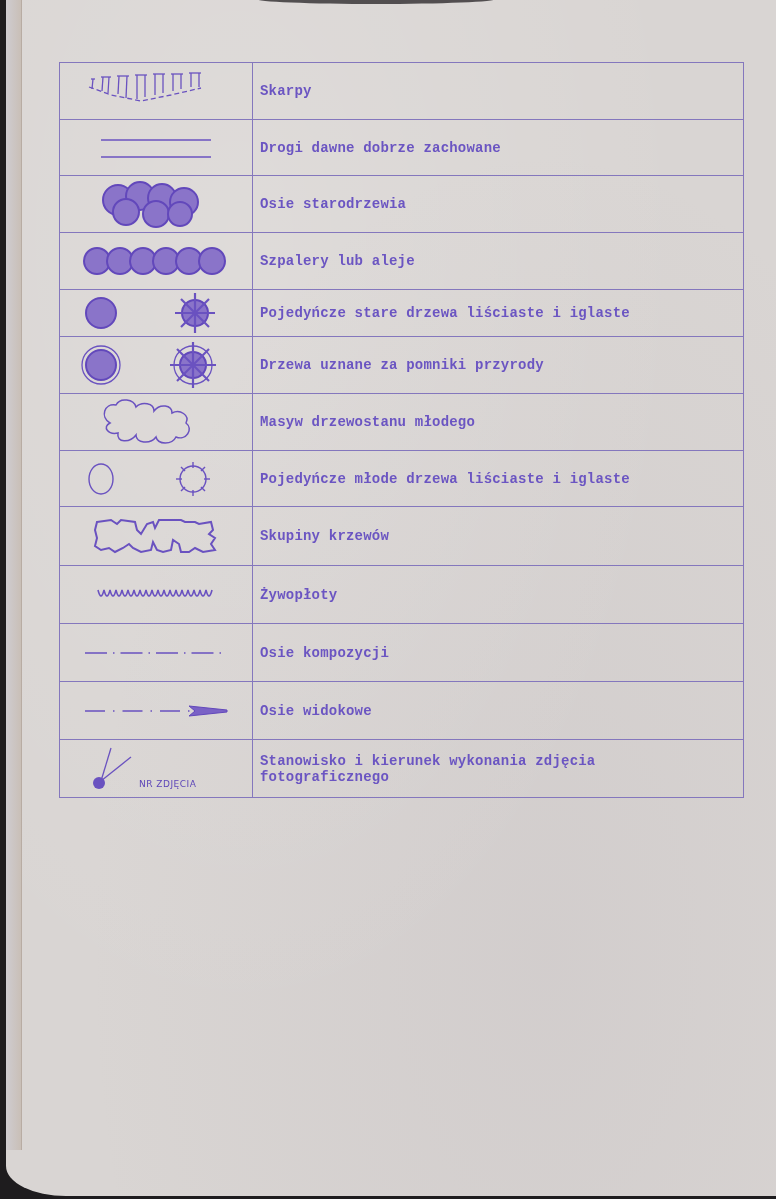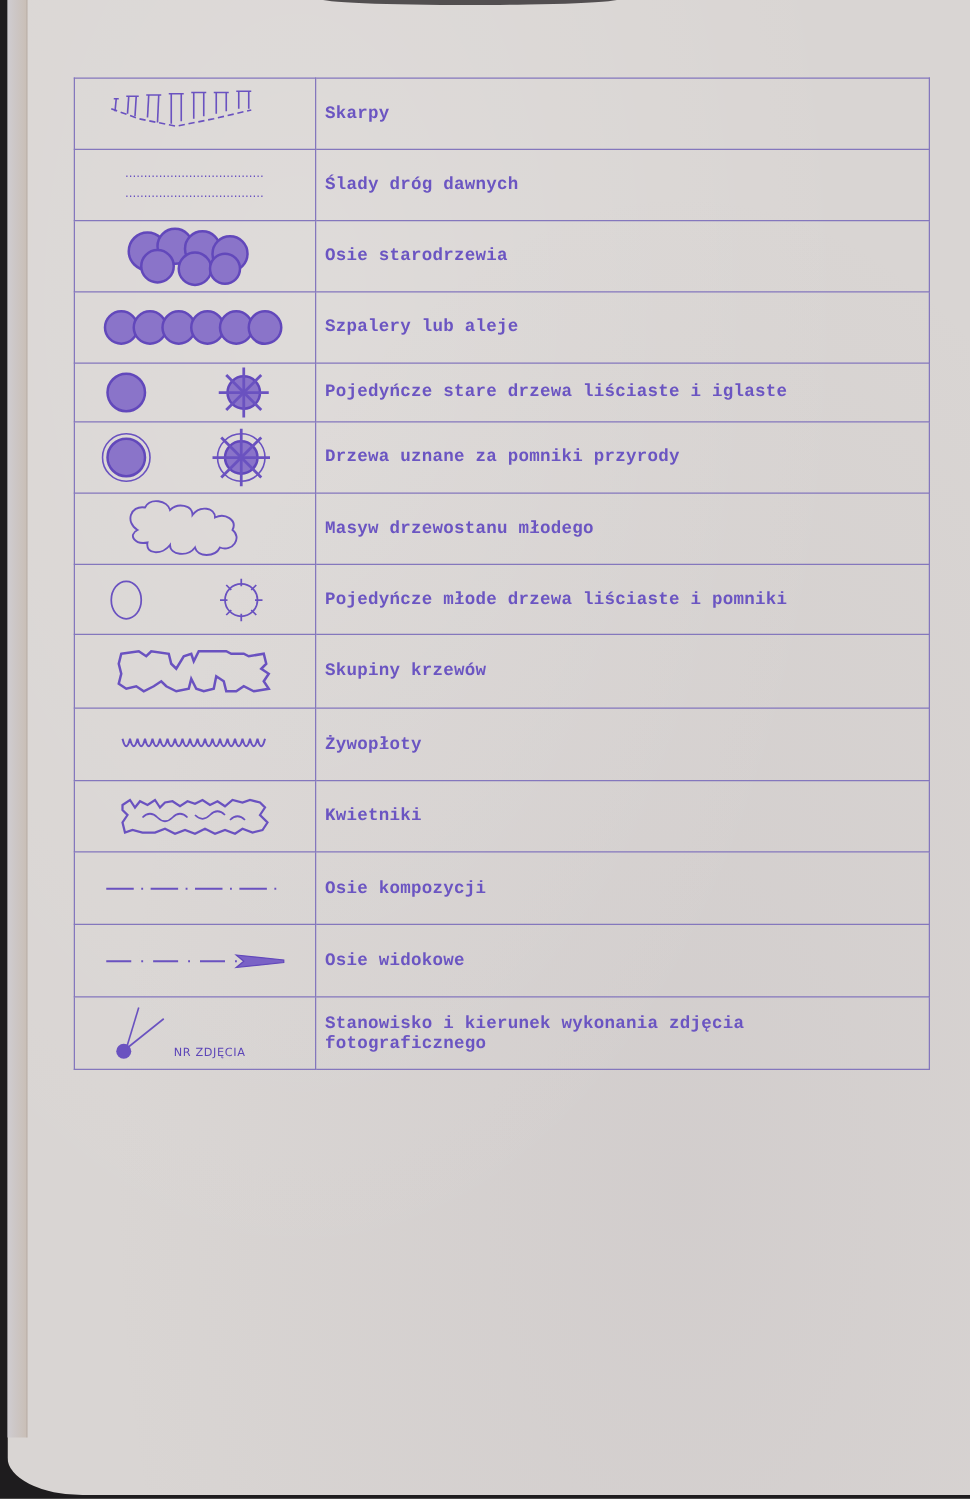--- a/index.html
+++ b/index.html
@@ -85,30 +85,30 @@
             <line x1="108" y1="2" x2="120" y2="2"></line>
                 <line x1="110" y1="2" x2="110" y2="16"></line>
                 <line x1="118" y1="2" x2="118" y2="16"></line>
             <polyline points="8,16 30,24 60,30 90,24 120,17" stroke-dasharray="5,3"></polyline>
           </g>
         </svg>
       </td>
       <td class="desc">Skarpy</td>
     </tr>
 
-
-    <tr style="height:57px">
+    <tr style="height:56px">
       <td class="sym">
         <svg width="120" height="30" viewBox="0 0 120 30">
-          <line class="ink" x1="5" y1="8" x2="115" y2="8" stroke-width="1.2" stroke-dasharray="1,2"></line>
-          <line class="ink" x1="5" y1="24" x2="115" y2="24" stroke-width="1.2" stroke-dasharray="1,2"></line>
-        </svg>
-      </td>
-      <td class="desc">Ślady dróg dawnych</td>
-    </tr>
+          <line class="ink" x1="5" y1="7" x2="115" y2="7" stroke-width="1.6"></line>
+          <line class="ink" x1="5" y1="24" x2="115" y2="24" stroke-width="1.6"></line>
+        </svg>
+      </td>
+      <td class="desc">Drogi dawne dobrze zachowane</td>
+    </tr>
+
 
 
     <tr style="height:57px">
       <td class="sym">
         <svg width="120" height="52" viewBox="0 0 120 52">
           <g class="inkfill" stroke-width="2">
             <circle cx="22" cy="22" r="15"></circle>
                 <circle cx="44" cy="18" r="14"></circle>
                 <circle cx="66" cy="20" r="14"></circle>
             <circle cx="88" cy="24" r="14"></circle>
@@ -190,21 +190,21 @@
                 <line x1="112" y1="34" x2="112" y2="40"></line>
             <line x1="95" y1="23" x2="101" y2="23"></line>
                 <line x1="123" y1="23" x2="129" y2="23"></line>
             <line x1="100" y1="11" x2="104" y2="15"></line>
                 <line x1="124" y1="11" x2="120" y2="15"></line>
             <line x1="100" y1="35" x2="104" y2="31"></line>
                 <line x1="124" y1="35" x2="120" y2="31"></line>
           </g>
         </svg>
       </td>
-      <td class="desc">Pojedyńcze młode drzewa liściaste i pomniki</td>
+      <td class="desc">Pojedyńcze młode drzewa liściaste i iglaste</td>
     </tr>
 
     <tr style="height:59px">
       <td class="sym">
         <svg width="130" height="40" viewBox="0 0 130 40">
           <path class="ink" stroke-width="2" d="M6,6 L20,4 L26,8 L30,4 L44,6 L46,14 L50,18 L56,8 L62,6 L64,12 L68,4 L90,4 L94,6 L104,6 L108,8 L120,6 L122,14 L118,18 L124,22 L120,28 L124,34 L112,36 L104,32 L98,36 L90,36 L88,28 L82,24 L80,34 L72,36 L66,34 L62,26 L60,34 L50,36 L42,32 L38,28 L32,32 L24,36 L18,32 L10,34 L4,30 L6,22 L4,14 Z"></path>
         </svg>
       </td>
       <td class="desc">Skupiny krzewów</td>
     </tr>
@@ -212,29 +212,20 @@
     <tr style="height:58px">
       <td class="sym">
         <svg width="120" height="22" viewBox="0 0 120 22">
           <path class="ink" stroke-width="1.6" d="M2,6 q3,12 6,0 q3,12 6,0 q3,12 6,0 q3,12 6,0 q3,12 6,0 q3,12 6,0 q3,12 6,0 q3,12 6,0 q3,12 6,0 q3,12 6,0 q3,12 6,0 q3,12 6,0 q3,12 6,0 q3,12 6,0 q3,12 6,0 q3,12 6,0 q3,12 6,0 q3,12 6,0 q3,12 6,0"></path>
         </svg>
       </td>
       <td class="desc">Żywopłoty</td>
     </tr>
 
 
-    <tr style="height:57px">
-      <td class="sym">
-        <svg width="124" height="34" viewBox="0 0 124 34">
-          <path class="ink" stroke-width="1.8" d="M4,8 L10,4 L14,10 L18,5 L24,8 L30,4 L34,10 L38,6 L44,5 L50,9 L56,5 L62,7 L68,4 L74,8 L80,5 L86,9 L92,4 L100,6 L106,4 L114,6 L118,10 L114,16 L120,22 L116,28 L108,30 L100,27 L94,31 L86,28 L78,31 L70,27 L62,31 L54,28 L46,31 L38,27 L30,30 L20,30 L12,28 L6,30 L4,22 L8,16 L4,12 Z"></path>
-          <path class="ink" stroke-width="1.4" d="M20,18 q6,-6 12,0 q6,6 12,0 q6,-6 12,0 M62,16 q6,6 12,0 q6,-6 12,0 M90,20 q6,-6 12,0"></path>
-        </svg>
-      </td>
-      <td class="desc">Kwietniki</td>
-    </tr>
 
     <tr style="height:58px">
       <td class="sym">
         <svg width="150" height="14" viewBox="0 0 150 14">
           <line class="ink" x1="4" y1="7" x2="146" y2="7" stroke-width="1.6" stroke-dasharray="22,6,1.5,6"></line>
         </svg>
       </td>
       <td class="desc">Osie kompozycji</td>
     </tr>
 

